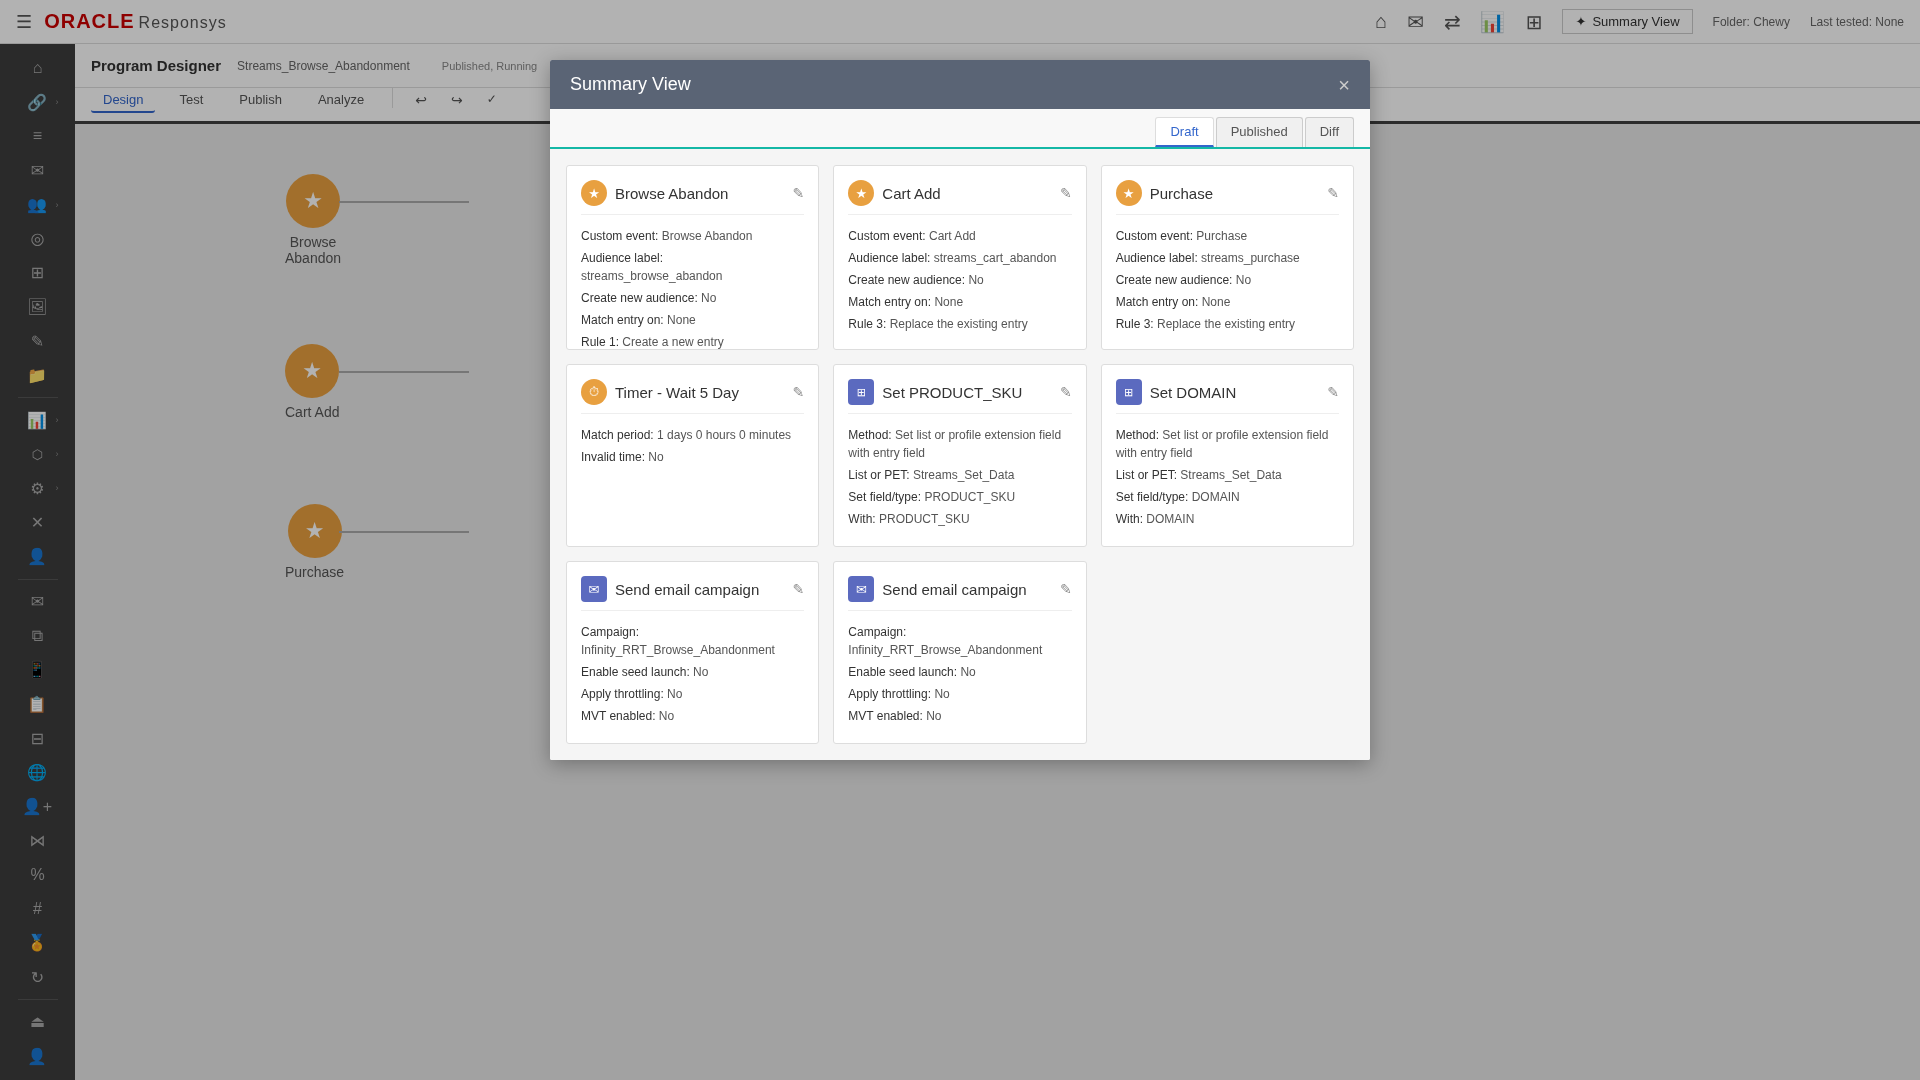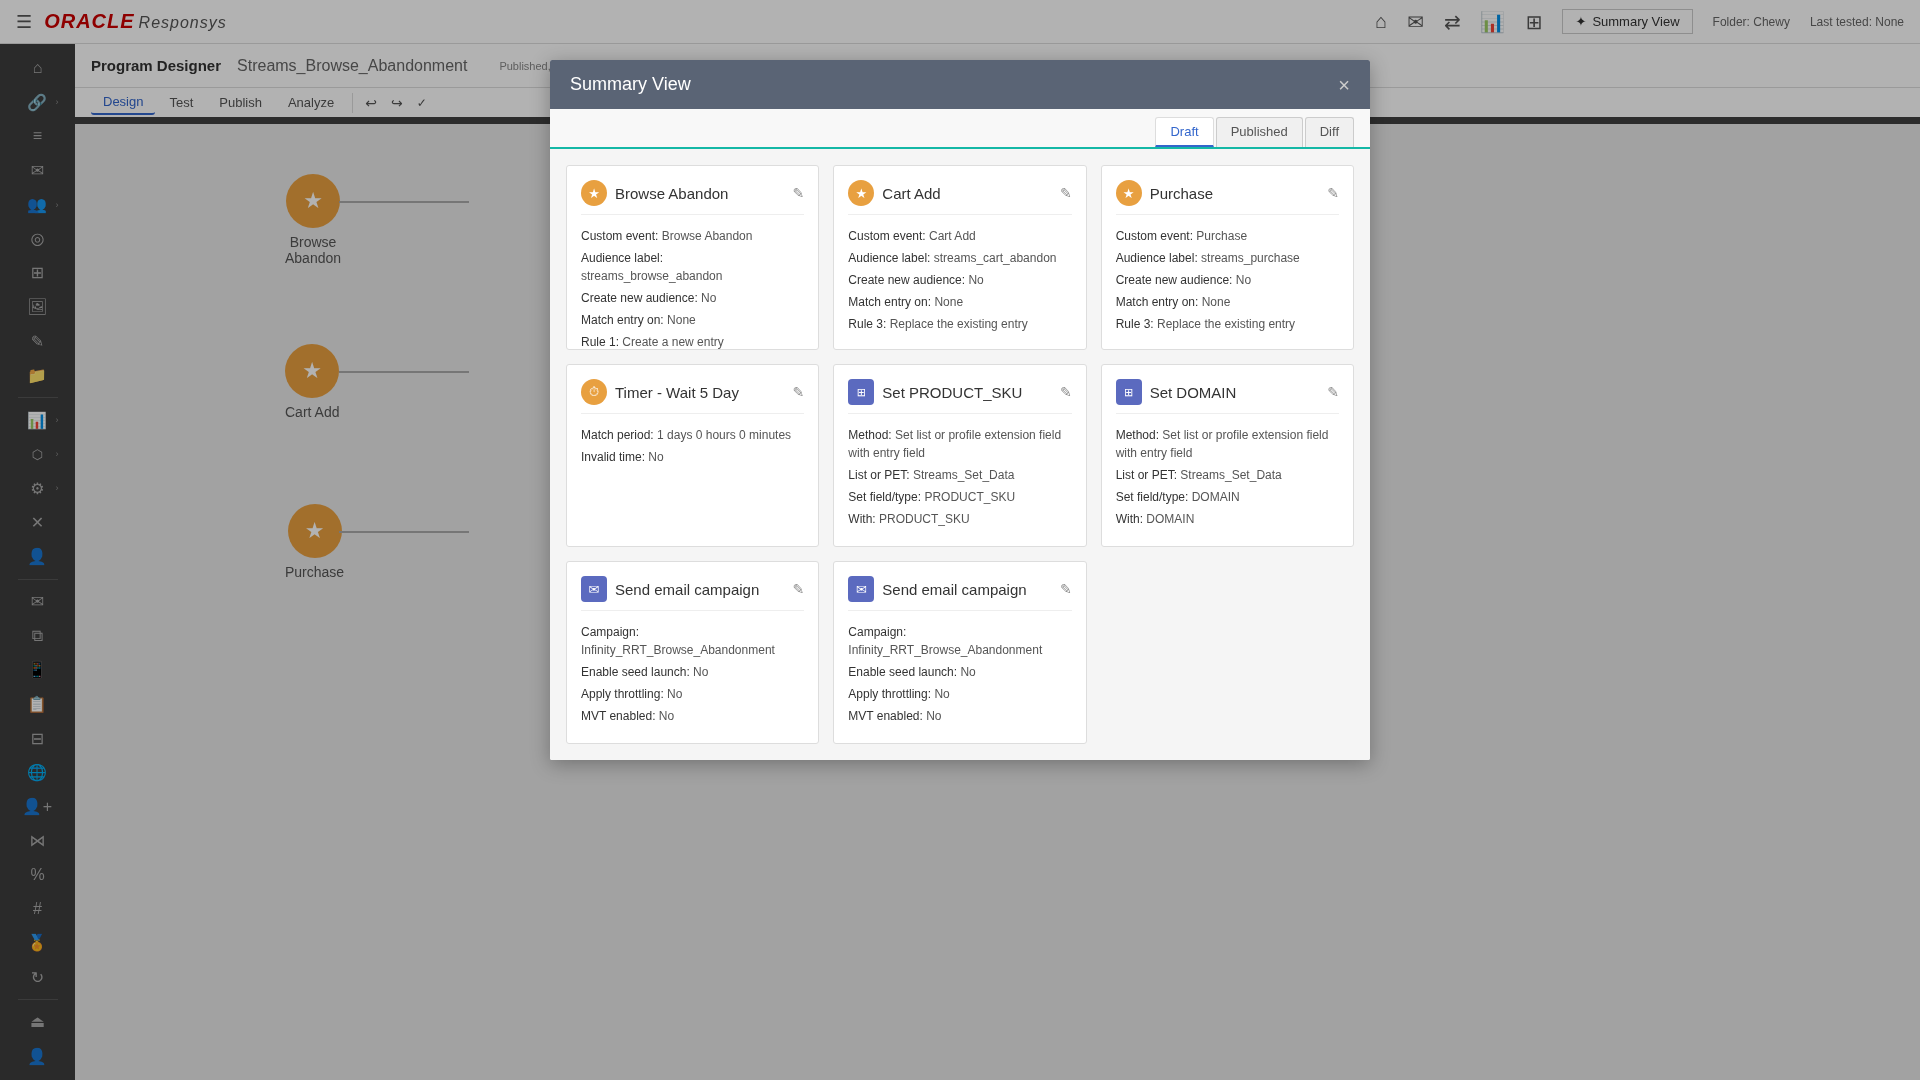--- a/index.html
+++ b/index.html
@@ -12,21 +12,21 @@
       border-bottom: 1px solid #ddd;
       display: flex;
       align-items: center;
       padding: 0 16px;
       gap: 16px;
       position: relative;
       z-index: 10;
     }
     .top-nav-left { display: flex; align-items: center; gap: 12px; }
     .hamburger { font-size: 18px; cursor: pointer; color: #555; }
-    .oracle-logo { font-size: 20px; font-weight: bold; color: #c00; letter-spacing: 1px; font-style: italic; }
+    .oracle-logo { font-size: 20px; font-weight: bold; color: #c00; letter-spacing: 1px; }
     .oracle-logo span { color: #555; font-weight: normal; font-size: 16px; margin-left: 4px; }
     .top-nav-right { margin-left: auto; display: flex; align-items: center; gap: 20px; }
     .top-nav-icon { font-size: 20px; color: #555; cursor: pointer; }
     .top-nav-summary-btn {
       background: #fff;
       border: 1px solid #ccc;
       padding: 4px 12px;
       cursor: pointer;
       font-size: 13px;
       color: #333;
@@ -83,32 +83,32 @@
     .program-header {
       height: 44px;
       background: #fff;
       border-bottom: 1px solid #ddd;
       display: flex;
       align-items: center;
       padding: 0 16px;
       gap: 16px;
     }
     .program-title { font-size: 15px; font-weight: bold; color: #333; }
-    .program-subtitle { font-size: 16px; color: #666; }
+    .program-subtitle { font-size: 12px; color: #666; }
     .status-badge { font-size: 11px; color: #888; margin-left: 16px; }
 
     
     .program-toolbar {
       height: 36px;
       background: #fff;
-      border-bottom: 7px solid #404040;
-      display: flex;
-      align-items: center;
+      border-bottom: 3px solid #404040;
+      display: flex;
+      align-items: flex-start;
       padding: 0 16px;
-      gap: 2px;
+      gap: 12px;
     }
     .toolbar-btn {
       padding: 4px 12px;
       font-size: 13px;
       color: #555;
       cursor: pointer;
       border: none;
       background: none;
       border-radius: 3px;
     }

